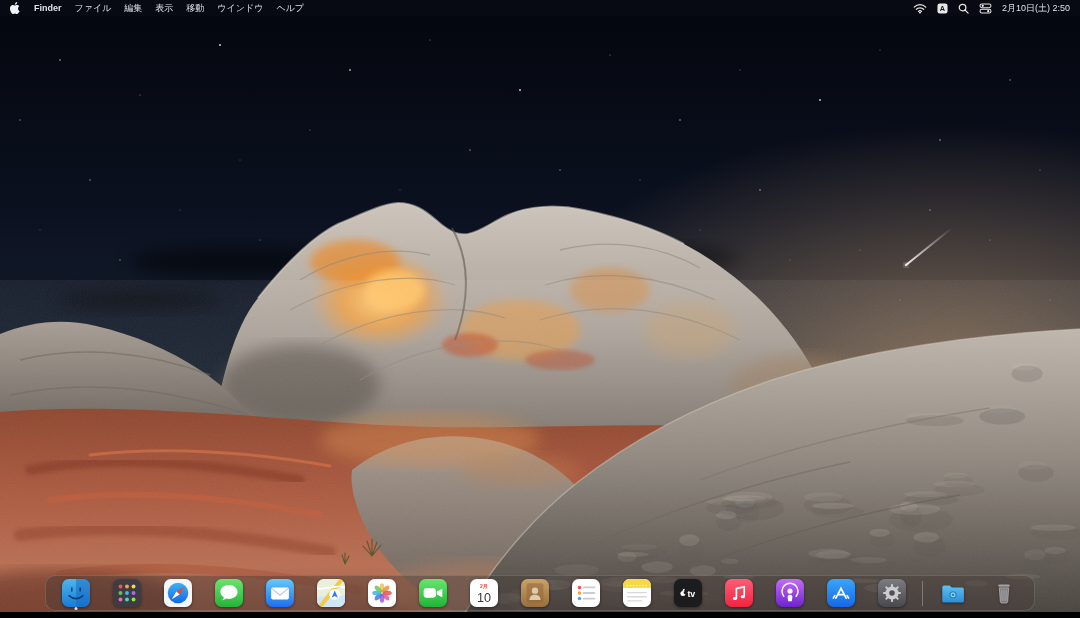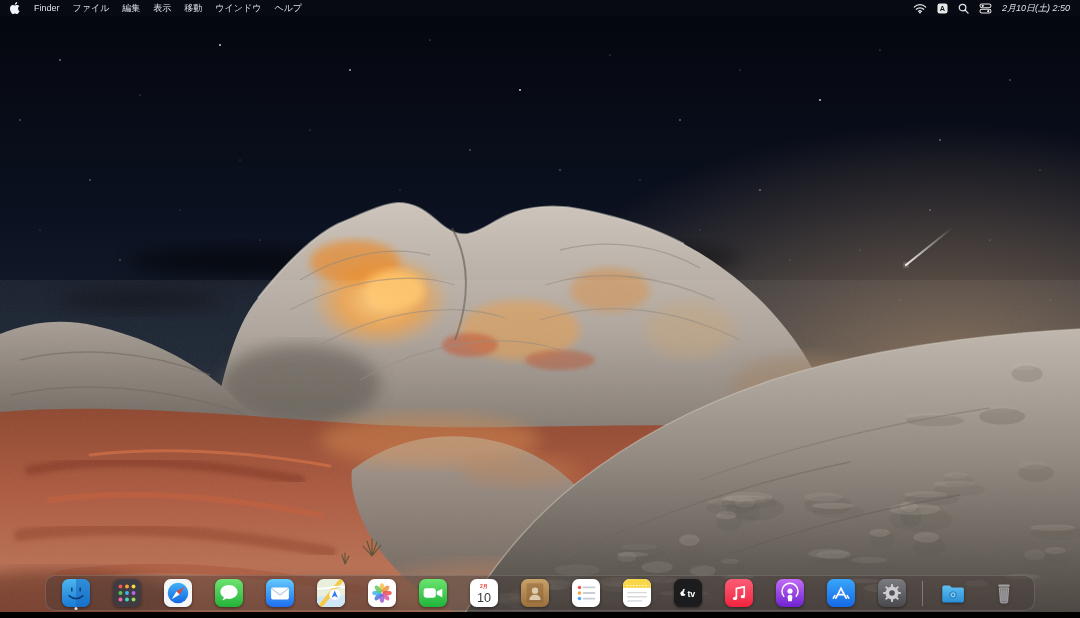--- a/index.html
+++ b/index.html
@@ -5,25 +5,25 @@
   html,body{margin:0;padding:0;background:#000;}
   .screen{position:relative;width:1080px;height:618px;overflow:hidden;background:#000;
           font-family:"Liberation Sans","DejaVu Sans",sans-serif;}
   .wallpaper{position:absolute;inset:0;width:1080px;height:618px;display:block;}
   
   .menu-bar{position:absolute;top:0;left:0;right:0;height:16px;z-index:5;
             display:flex;align-items:center;padding:0 10px;
             background:rgba(8,11,18,0.92);color:rgba(240,243,248,0.92);font-size:9px;}
   .menu-left{display:flex;align-items:center;gap:13px;}
   .apple-logo svg{display:block;}
-  .app-name{font-weight:normal;}
+  .app-name{font-weight:bold;}
   .menu-item{white-space:nowrap;cursor:default;}
   .menu-right{margin-left:auto;display:flex;align-items:center;gap:10px;}
   .status-icon{display:flex;align-items:center;}
-  .clock{white-space:nowrap;font-style:italic;}
+  .clock{white-space:nowrap;}
   
   .dock{position:absolute;left:50%;transform:translateX(-50%);bottom:7px;z-index:5;
         display:flex;align-items:center;gap:3px;padding:3px 6px;
         background:rgba(68,58,55,0.42);border:0.5px solid rgba(255,255,255,0.14);
         border-radius:10px;}
   .dock-item{width:48px;height:28px;position:relative;}
   .dock-item svg{width:100%;height:100%;display:block;filter:drop-shadow(0 1px 1.5px rgba(0,0,0,0.45));}
   .dock-divider{width:1px;height:25px;background:rgba(255,255,255,0.28);margin:0 3px;}
   .run-dot{position:absolute;left:50%;bottom:-3px;width:3px;height:3px;border-radius:50%;
            background:rgba(255,255,255,0.85);transform:translateX(-50%);}

